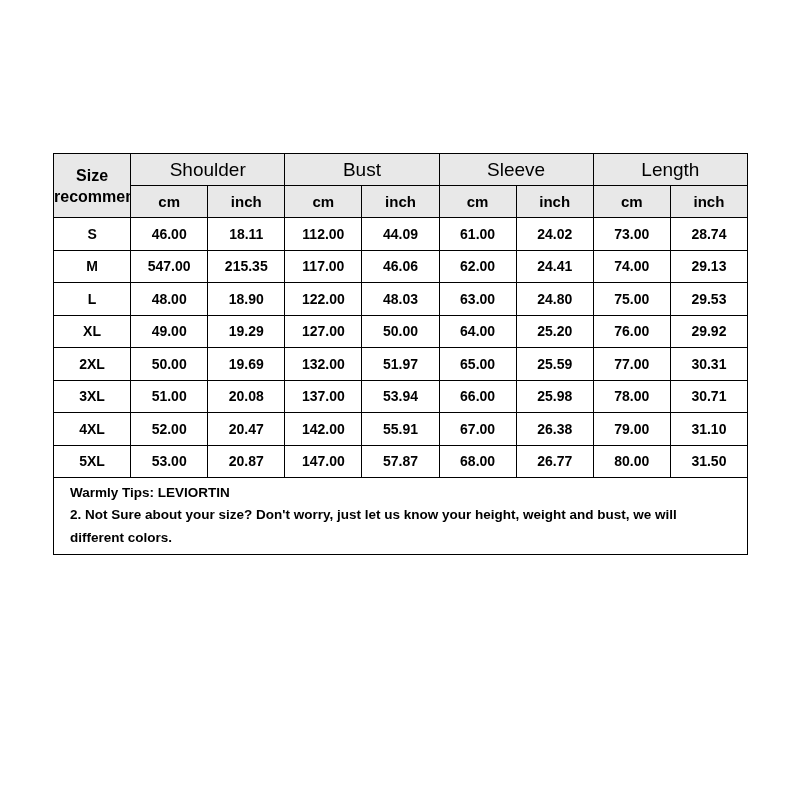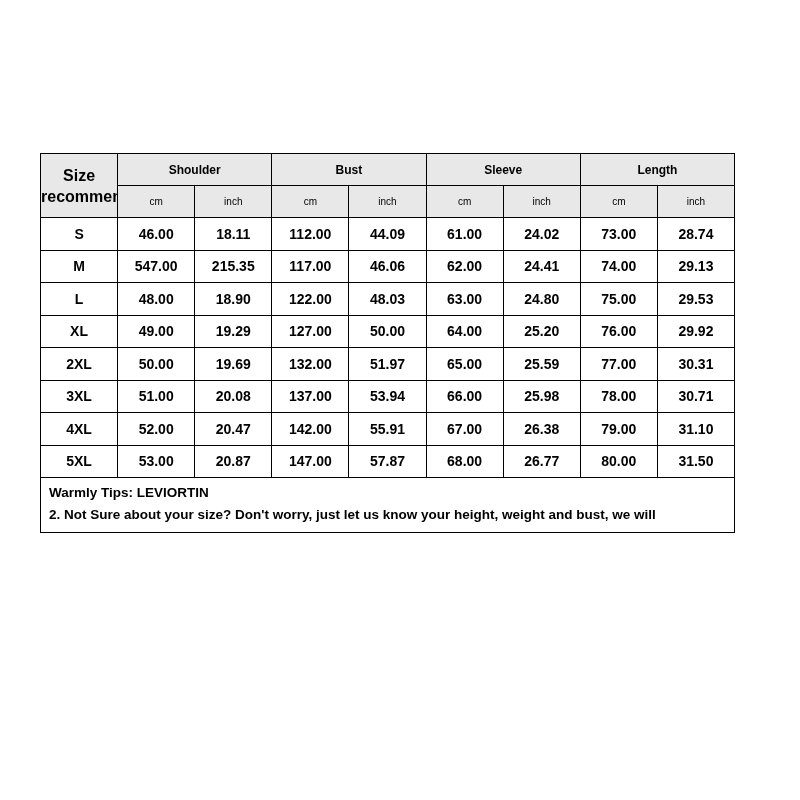--- a/index.html
+++ b/index.html
@@ -9,64 +9,64 @@
   }
   body {
     width: 800px;
     height: 800px;
     position: relative;
     font-family: "Liberation Sans", "DejaVu Sans", sans-serif;
     color: #000;
   }
   .sheet {
     position: absolute;
-    left: 40px;
+    left: 53px;
     top: 153px;
     width: 695px;
   }
   table.size-table {
     border-collapse: collapse;
     table-layout: fixed;
     width: 100%;
   }
   .size-table th, .size-table td {
     border: 1.5px solid #000;
     text-align: center;
     vertical-align: middle;
     padding: 0;
     overflow: hidden;
   }
   .size-table thead th {
     background: #e8e8e8;
   }
   .group-header {
-    font-size: 12px;
-    font-weight: bold;
+    font-size: 19px;
+    font-weight: normal;
     height: 31px;
   }
   .unit-header {
-    font-size: 10px;
-    font-weight: normal;
+    font-size: 15px;
+    font-weight: bold;
     height: 31px;
   }
   .size-col-header {
     font-size: 16px;
     font-weight: bold;
     line-height: 21px;
   }
   .size-table tbody th, .size-table tbody td {
     background: #ffffff;
     font-size: 14px;
     font-weight: bold;
     height: 31.5px;
   }
   .tips {
     border: 1.5px solid #000;
     border-top: none;
-    padding: 4px 4px 5px 8px;
+    padding: 4px 4px 5px 16px;
     background: #ffffff;
   }
   .tip-line {
     font-size: 13.5px;
     font-weight: bold;
     line-height: 22.3px;
     white-space: nowrap;
   }
 </style>
 </head>
@@ -195,14 +195,15 @@
           <td>26.77</td>
           <td>80.00</td>
           <td>31.50</td>
         </tr>
       </tbody>
   </table>
 
   <div class="tips">
       <div class="tip-line fit">Warmly Tips: LEVIORTIN</div>
       <div class="tip-line fit">2. Not Sure about your size? Don't worry, just let us know your height, weight and bust, we will</div>
+      <div class="tip-line fit">different colors.</div>
     </div>
 </div>
 
 </body></html>

